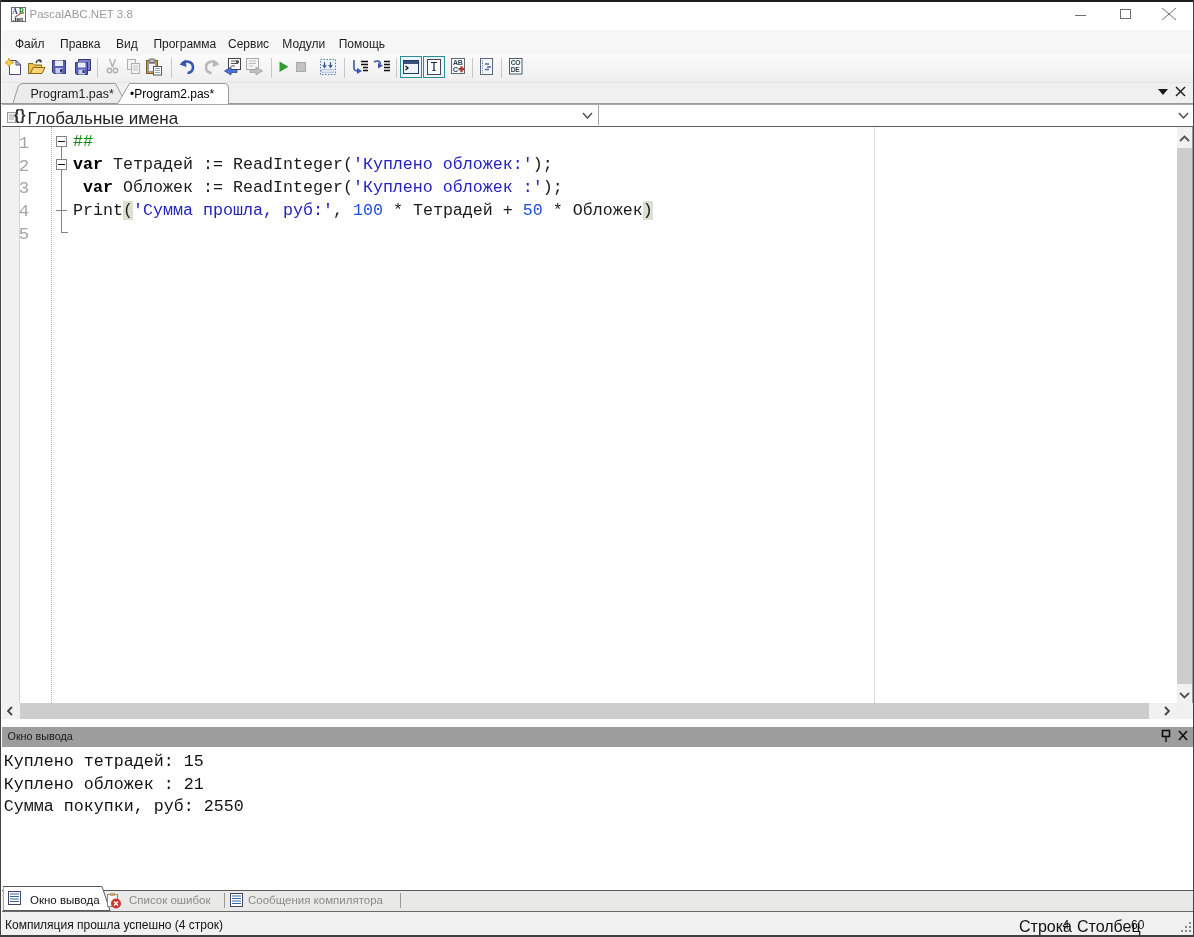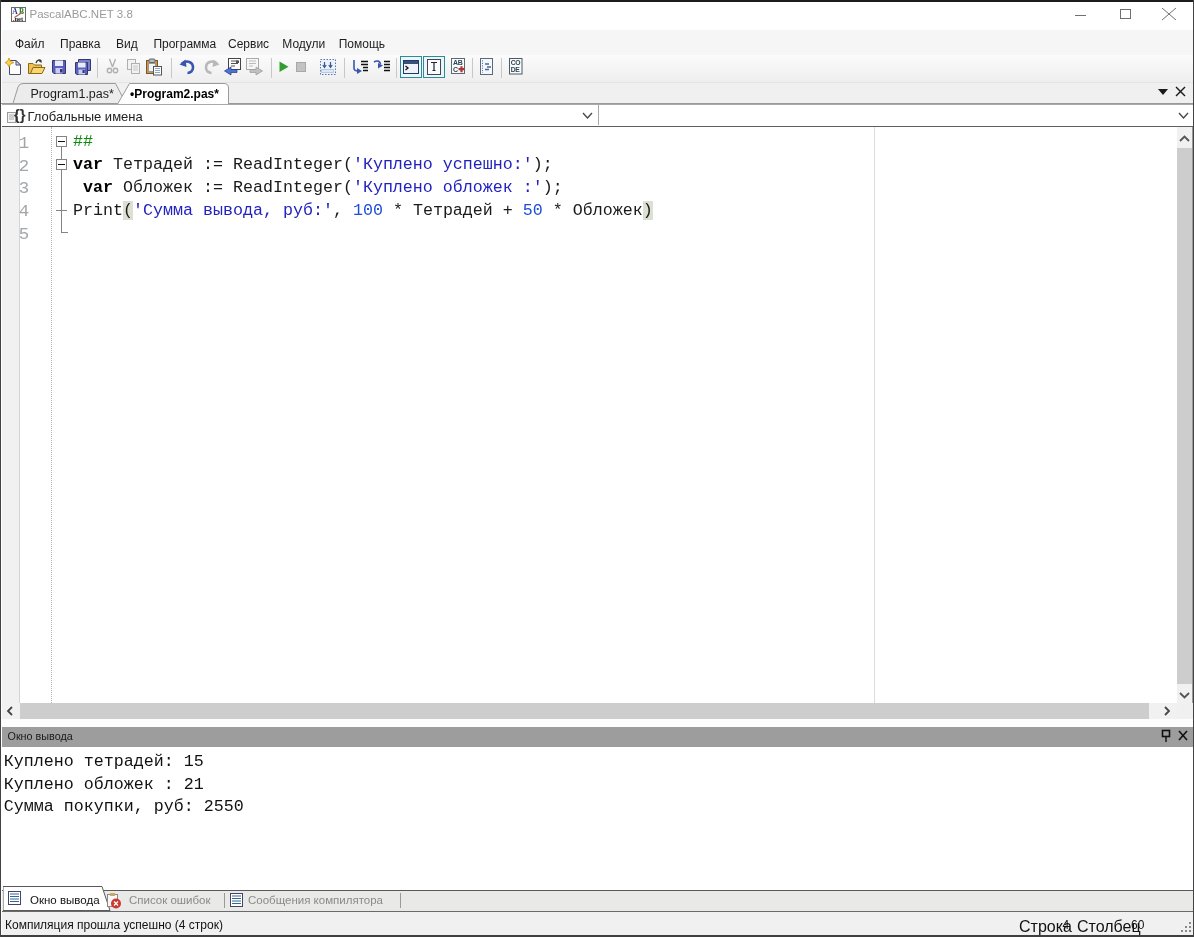--- a/index.html
+++ b/index.html
@@ -225,38 +225,38 @@
 <div class="abs" id="tabline"></div>
 
 <svg class="abs" style="left:10px;top:83px" width="120" height="21">
   <path d="M 12.5 0.5 L 105 0.5 Q 109 0.5 110 4 L 115 20.5 L 2 20.5 Z" fill="#ececec" stroke="#9a9a9a" transform="scale(-1,1) translate(-117,0)"></path>
 </svg>
 <div class="abs" style="left:29.5px;top:87px;font-size:12.5px;color:#1d1d1d">Program1.pas*</div>
 
 <svg class="abs" style="left:115px;top:83px" width="115" height="22">
   <path d="M 13.5 0.5 L 108 0.5 Q 112.5 0.5 112.5 5 L 112.5 22 L 1 22 Z" fill="#ffffff" stroke="#9a9a9a" transform="translate(0,0)"></path>
 </svg>
-<div class="abs" style="left:129px;top:87px;font-size:12px;font-weight:bold;color:#000">•Program2.pas*</div>
+<div class="abs" style="left:129px;top:87px;font-size:12px;font-weight:normal;color:#000">•Program2.pas*</div>
 
 <svg class="abs" style="left:1150px;top:85px" width="40" height="16">
   <path d="M 7 4 L 17 4 L 12 10 Z" fill="#1a1a1a"></path>
   <line x1="25" y1="2" x2="34" y2="11" stroke="#1a1a1a" stroke-width="1.4"></line>
   <line x1="34" y1="2" x2="25" y2="11" stroke="#1a1a1a" stroke-width="1.4"></line>
 </svg>
 <div class="abs" id="comborow"></div>
 <div class="abs" style="left:597px;top:105px;width:1px;height:20px;background:#a9a9a9"></div>
 
 <svg class="abs" style="left:5px;top:109px" width="20" height="15">
   <rect x="1.5" y="3.5" width="8" height="10" fill="#f3f3f3" stroke="#9a9a9a"></rect>
   <line x1="3" y1="6" x2="8" y2="6" stroke="#aaa"></line>
   <line x1="3" y1="8" x2="8" y2="8" stroke="#aaa"></line>
   <line x1="3" y1="10" x2="8" y2="10" stroke="#aaa"></line>
 </svg>
 <div class="abs" style="left:13px;top:106px;font-size:15px;color:#333;font-weight:bold">{}</div>
-<div class="abs" style="left:26.5px;top:109px;font-size:13px;color:#222">Глобальные имена</div>
+<div class="abs" style="left:26.5px;top:109px;font-size:17px;color:#222">Глобальные имена</div>
 <svg class="abs" style="left:580px;top:110px" width="14" height="12">
     <path d="M 2 3 L 6.5 8 L 11 3" fill="none" stroke="#444" stroke-width="1.3"></path>
   </svg>
 <svg class="abs" style="left:1176px;top:110px" width="14" height="12">
     <path d="M 2 3 L 6.5 8 L 11 3" fill="none" stroke="#444" stroke-width="1.3"></path>
   </svg>
 
 <div class="abs" id="editor"></div>
 <div class="abs" id="gutterstrip"></div>
 <div class="abs" id="dotline"></div>
@@ -270,23 +270,23 @@
 <div class="abs foldbox" style="left:55px;top:136px"></div>
 <div class="abs" style="left:57px;top:141px;width:7px;height:1px;background:#111"></div>
 <div class="abs foldbox" style="left:55px;top:159px"></div>
 <div class="abs" style="left:57px;top:164px;width:7px;height:1px;background:#111"></div>
 <div class="abs foldline" style="left:60px;top:147px;height:12px"></div>
 <div class="abs foldline" style="left:60px;top:170px;height:63px"></div>
 <div class="abs foldh" style="left:55px;top:210px;width:11px"></div>
 <div class="abs foldh" style="left:60px;top:232px;width:7px"></div>
 
 <div class="abs codeline" style="top:129.8px"><span class="cmt">##</span></div>
-<div class="abs codeline" style="top:152.7px"><span class="kw">var</span> Тетрадей := ReadInteger(<span class="str">'Куплено успешно:'</span>);</div>
+<div class="abs codeline" style="top:152.7px"><span class="kw">var</span> Тетрадей := ReadInteger(<span class="str">'Куплено обложек:'</span>);</div>
 <div class="abs codeline" style="top:175.6px"> <span class="kw">var</span> Обложек := ReadInteger(<span class="str">'Куплено обложек :'</span>);</div>
-<div class="abs codeline" style="top:198.5px">Print<span class="phl">(</span><span class="str">'Сумма вывода, руб:'</span>, <span class="num">100</span> * Тетрадей + <span class="num">50</span> * Обложек<span class="phl">)</span></div>
+<div class="abs codeline" style="top:198.5px">Print<span class="phl">(</span><span class="str">'Сумма прошла, руб:'</span>, <span class="num">100</span> * Тетрадей + <span class="num">50</span> * Обложек<span class="phl">)</span></div>
 
 <div class="abs" id="vsb"></div>
 <div class="abs" id="vsb-thumb"></div>
 <div class="abs" id="editor-rborder"></div>
 <svg class="abs" style="left:1176px;top:132px" width="15" height="14">
     <path d="M 3 9 L 7.5 4.5 L 12 9" fill="none" stroke="#555" stroke-width="1.8"></path>
   </svg>
 <svg class="abs" style="left:1176px;top:688px" width="15" height="14">
     <path d="M 3 5 L 7.5 9.5 L 12 5" fill="none" stroke="#555" stroke-width="1.8"></path>
   </svg>

